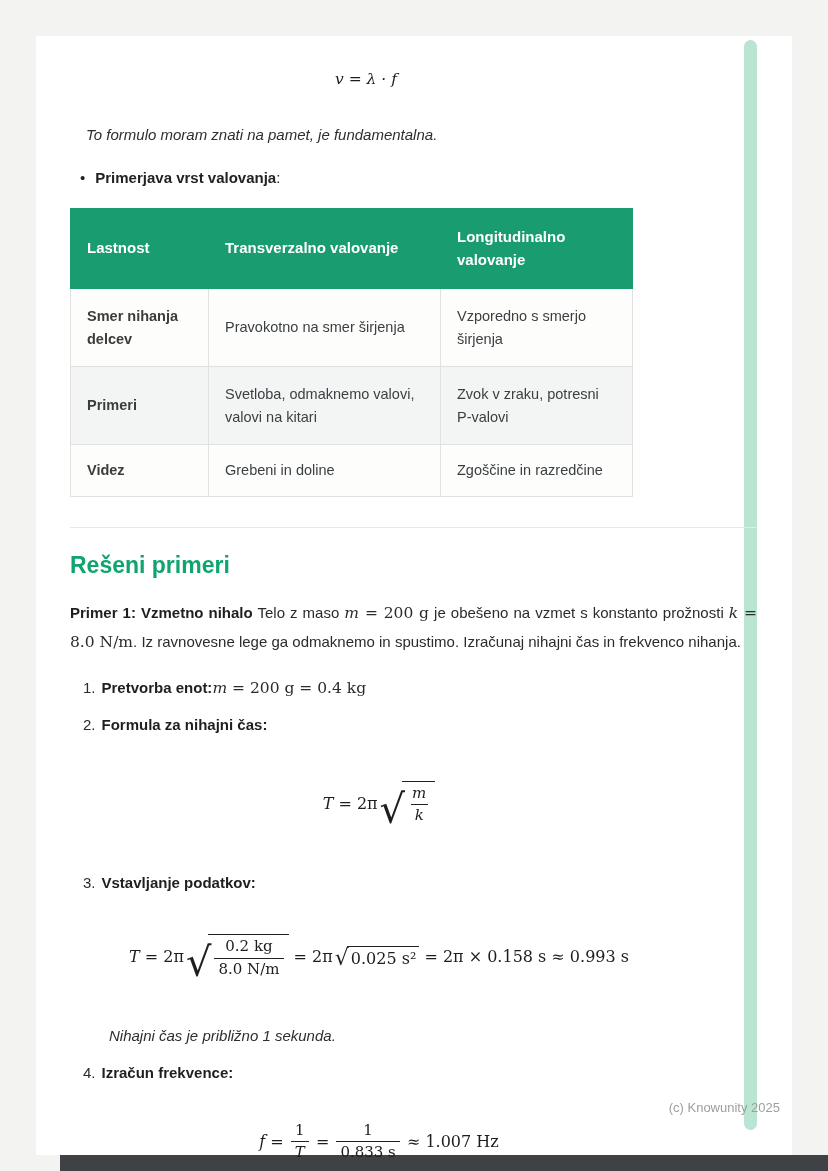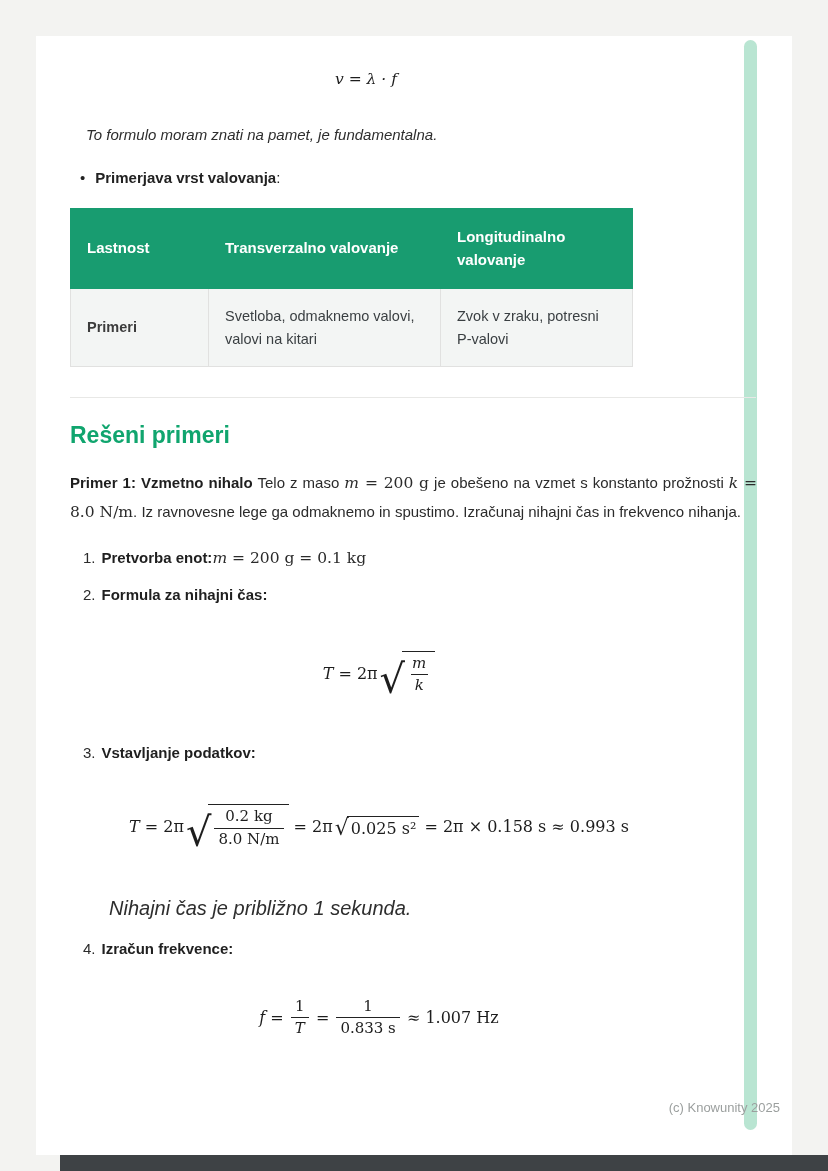--- a/index.html
+++ b/index.html
@@ -76,21 +76,21 @@
 
   .olist { margin-left:13px; }
   .step { display:flex; font-size:15px; margin-bottom:14px; line-height:1.5; }
   .step-num { margin-right:6px; flex-shrink:0; }
   .step strong { color:#1f1f1f; }
 
   .f-period { margin:44px 0 46px 0; }
   .f-insert { margin:40px 0 48px 0; }
   .f-freq   { margin:36px 0 0 0; }
 
-  .note2 { font-style:italic; font-size:20px; margin:0 12px 18px 26px; color:#2e2e2e; }
+  .note2 { font-style:italic; font-size:15px; margin:0 12px 18px 26px; color:#2e2e2e; }
 
   .footer {
     position:absolute; left:652px; top:1100px; width:128px;
     text-align:right; font-size:13px; color:#9b9f9e; z-index:3;
   }
 </style>
 </head>
 <body>
 
 <div class="page-card">
@@ -116,39 +116,49 @@
           <col style="width:192px">
         </colgroup>
       <thead>
         <tr>
           <th>Lastnost</th>
           <th>Transverzalno valovanje</th>
           <th>Longitudinalno valovanje</th>
         </tr>
       </thead>
       <tbody>
+        <tr class="row-a" style="height:78px;">
+          <td class="col-label">Smer nihanja delcev</td>
+          <td>Pravokotno na smer širjenja</td>
+          <td>Vzporedno s smerjo širjenja</td>
+        </tr>
         <tr class="row-b" style="height:78px;">
           <td class="col-label">Primeri</td>
           <td>Svetloba, odmaknemo valovi, valovi na kitari</td>
           <td>Zvok v zraku, potresni P-valovi</td>
+        </tr>
+        <tr class="row-a" style="height:52px;">
+          <td class="col-label">Videz</td>
+          <td>Grebeni in doline</td>
+          <td>Zgoščine in razredčine</td>
         </tr>
       </tbody>
     </table>
 
     <hr class="divider">
 
     <h2 class="section">Rešeni primeri</h2>
 
     <p class="para"><strong>Primer 1: Vzmetno nihalo</strong><span> Telo z maso </span><span class="mvar">m</span><span class="mrm"> = 200 g</span><span> je obešeno na vzmet s konstanto prožnosti </span><span class="mvar">k</span><span class="mrm"> = 8.0 N/m</span><span>. Iz ravnovesne lege ga odmaknemo in spustimo. Izračunaj nihajni čas in frekvenco nihanja.</span></p>
 
     <div class="olist">
 
       <div class="step stepline">
         <span class="step-num">1.</span>
-        <span class="step-body"><strong>Pretvorba enot:</strong><span class="mvar">m</span><span class="mrm"> = 200 g = 0.1 kg</span></span>
+        <span class="step-body"><strong>Pretvorba enot:</strong><span class="mvar">m</span><span class="mrm"> = 200 g = 0.4 kg</span></span>
       </div>
 
       <div class="step">
         <span class="step-num">2.</span>
         <span class="step-body"><strong>Formula za nihajni čas:</strong></span>
       </div>
 
       <div class="fblock f-period">
         <span class="math">
           <span class="mvar">T</span><span class="mrm"> = 2π</span><span class="sqrt deep"><span class="sqrt-sym">√</span><span class="sqrt-body"><span class="frac"><span class="fn mvar">m</span><span class="fd mvar">k</span></span></span></span>

